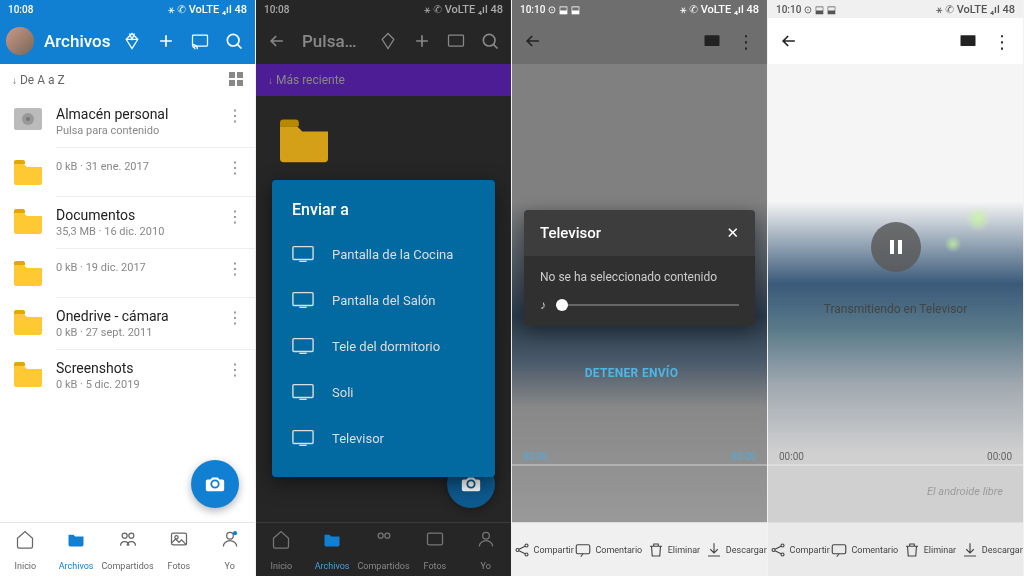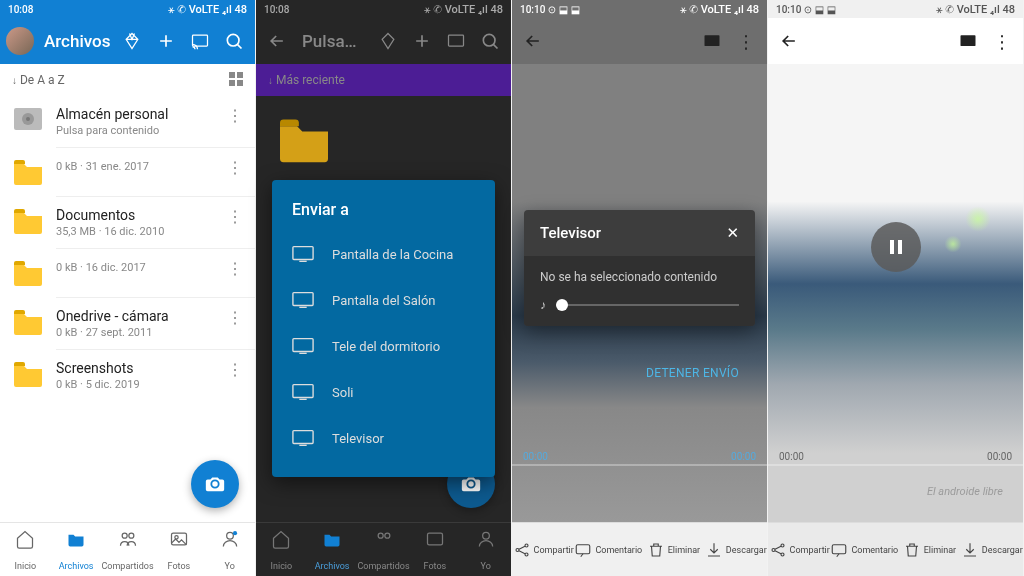--- a/index.html
+++ b/index.html
@@ -65,21 +65,21 @@
 .image-bg { flex: 1; background: linear-gradient(180deg, #808080 0%, #808080 30%, #2a3a4a 55%, #4a5a6a 65%, #888 75%, #999 100%); position: relative; }
 .image-bg-light { flex: 1; background: linear-gradient(180deg, #f5f5f5 0%, #f5f5f5 30%, #3a5a7a 48%, #5a7a8a 58%, #a0a8b0 70%, #d0d0d0 85%); position: relative; }
 .fireworks { position: absolute; width: 30px; height: 30px; border-radius: 50%; background: radial-gradient(circle, rgba(200,255,150,0.7) 0%, transparent 60%); }
 
 .cast-control { position: absolute; left: 12px; right: 12px; top: 210px; background: #3d3d3d; border-radius: 4px; padding: 14px 16px; box-shadow: 0 6px 20px rgba(0,0,0,0.4); }
 .cast-control-header { display: flex; justify-content: space-between; align-items: center; color: #fff; font-size: 15px; font-weight: 500; }
 .cast-control-sub { background: #303030; margin: 14px -16px -14px; padding: 14px 16px; color: #ccc; font-size: 12px; border-radius: 0 0 4px 4px; }
 .volume-row { display: flex; align-items: center; gap: 10px; margin-top: 14px; }
 .volume-slider { flex: 1; height: 2px; background: #666; position: relative; }
 .volume-thumb { position: absolute; left: 0; top: -5px; width: 12px; height: 12px; background: #fff; border-radius: 50%; }
-.stop-btn { text-align: right; padding: 16px 16px 4px 0; font-size: 12px; font-weight: 400; color: #4db6e6; letter-spacing: 0.3px; }
+.stop-btn { text-align: center; padding: 16px 16px 4px 0; font-size: 12px; font-weight: 700; color: #4db6e6; letter-spacing: 0.3px; }
 
 .time-overlay { position: absolute; bottom: 60px; left: 0; right: 0; display: flex; justify-content: space-between; padding: 0 11px; font-size: 10px; color: #5ad; }
 .prog-line { position: absolute; bottom: 56px; left: 0; right: 0; height: 2px; background: rgba(255,255,255,0.3); }
 
 .play-center { position: absolute; left: 50%; top: 40%; transform: translate(-50%,-50%); width: 50px; height: 50px; border-radius: 50%; background: rgba(90,90,90,0.85); display: flex; align-items: center; justify-content: center; }
 .cast-text { position: absolute; left: 0; right: 0; top: 52%; text-align: center; font-size: 12px; color: #444; }
 .watermark { position: absolute; bottom: 24px; right: 20px; font-size: 11px; color: rgba(120,120,120,0.6); font-style: italic; }
 </style>
 </head>
 <body>
@@ -160,21 +160,21 @@
         </div>
       <div class="file-more">⋮</div>
     </div>
     <div class="divider"></div>
     <div class="file-item">
       <svg class="file-icon folder-svg" viewBox="0 0 32 28">
           <path d="M2 6 h10 l3 3 h15 v16 a2 2 0 0 1 -2 2 H4 a2 2 0 0 1 -2 -2 Z"></path>
           <path d="M2 4 a2 2 0 0 1 2 -2 h7 a2 2 0 0 1 2 2 v2 H2 Z" fill="#e0a800"></path>
         </svg>
       <div class="file-text">
-          <div class="file-meta">0 kB · 16 dic. 2017</div>
+          <div class="file-meta">0 kB · 19 dic. 2017</div>
         </div>
       <div class="file-more">⋮</div>
     </div>
     <div class="divider"></div>
     <div class="file-item">
       <svg class="file-icon folder-svg" viewBox="0 0 32 28">
           <path d="M2 6 h10 l3 3 h15 v16 a2 2 0 0 1 -2 2 H4 a2 2 0 0 1 -2 -2 Z"></path>
           <path d="M2 4 a2 2 0 0 1 2 -2 h7 a2 2 0 0 1 2 2 v2 H2 Z" fill="#e0a800"></path>
         </svg>
       <div class="file-text">
@@ -462,20 +462,21 @@
   </div>
   <div class="image-bg-light">
     <div class="fireworks" style="top:140px;right:30px"></div>
     <div class="fireworks" style="top:170px;right:60px;width:20px;height:20px"></div>
     <div class="play-center">
       <svg width="18" height="18" viewBox="0 0 18 18" fill="#fff">
           <rect x="3" y="2" width="4" height="14"></rect>
           <rect x="11" y="2" width="4" height="14"></rect>
         </svg>
     </div>
+    <div class="cast-text">Transmitiendo en Televisor</div>
     <div class="prog-line"></div>
     <div class="time-overlay" style="color:#666">
         <span>00:00</span>
         <span>00:00</span>
       </div>
     <div class="watermark">El androide libre</div>
   </div>
   <div class="action-bar darker">
     <div class="action-item">
         <svg viewBox="0 0 24 24">

